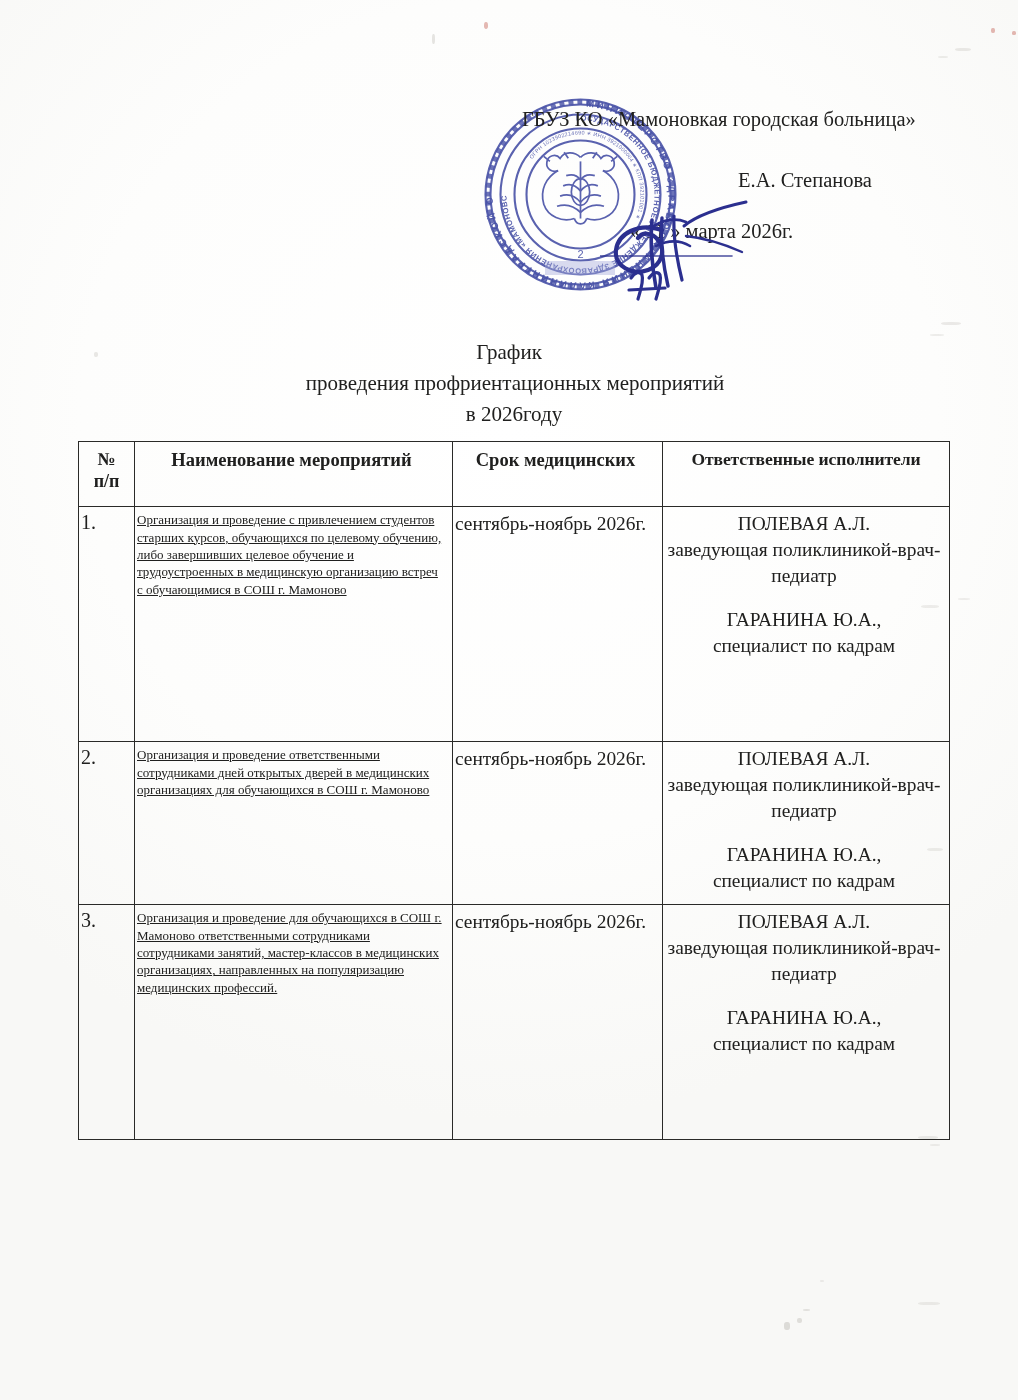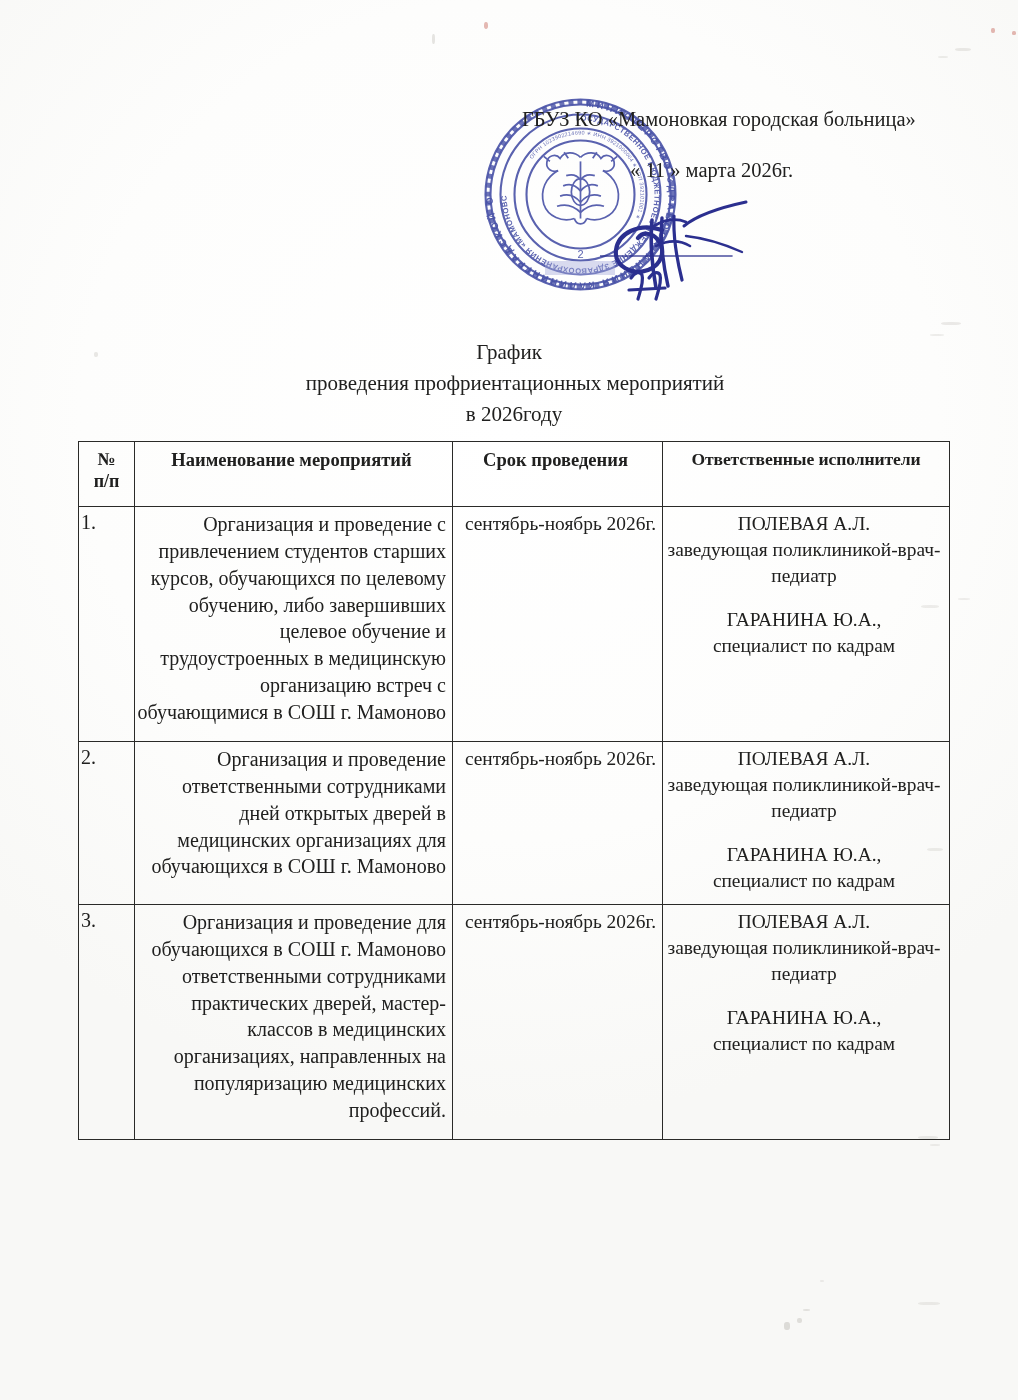--- a/index.html
+++ b/index.html
@@ -156,27 +156,28 @@
     margin-top: 14px;
   }
 
   td.cell-num {
     text-align: left;
     font-size: 20px;
     padding-left: 12px;
     padding-top: 6px;
   }
   td.cell-name {
-    text-align: right;
-    font-size: 20px;
+    text-align: left;
+    font-size: 13px;
     line-height: 1.34;
     padding-top: 6px;
+    text-decoration: underline;
   }
   td.cell-term {
-    text-align: right;
+    text-align: left;
     font-size: 19.4px;
     line-height: 1.34;
     padding-top: 6px;
   }
   td.cell-resp {
     text-align: center;
     font-size: 19.4px;
     line-height: 1.34;
     padding-top: 6px;
   }
@@ -257,20 +258,21 @@
         <path d="M-30,-30 l-6,-5 M30,-30 l6,-5"></path>
         <path d="M-12,-33 l-4,-6 M12,-33 l4,-6"></path>
       </g>
       <text x="102.5" y="166" text-anchor="middle" font-family="'Liberation Sans', sans-serif" font-size="11" fill="#3a44a0" opacity=".9">2</text>
       <rect x="67" y="169" width="70" height="14" fill="#9aa3d6" opacity=".42"></rect>
     </svg>
   </div>
 
   <div class="approval">
     <div class="ln ln-org">ГБУЗ КО «Мамоновкая городская больница»</div>
+    <div class="ln ln-name">Е.А. Степанова</div>
     <div class="ln ln-date">« 11 » марта 2026г.</div>
   </div>
 
   <div class="signature">
     <svg viewBox="0 0 215 105" xmlns="http://www.w3.org/2000/svg">
       <g fill="none" stroke="#2b2f8f" stroke-linecap="round" stroke-linejoin="round">
         <path d="M62,34 C38,26 18,38 16,54 C14,70 32,80 48,74 C62,69 66,54 58,44 C52,36 42,36 38,42" stroke-width="4.2"></path>
         <path d="M52,24 C50,46 52,70 56,92" stroke-width="3.6"></path>
         <path d="M62,22 C60,44 63,68 68,90" stroke-width="3.4"></path>
         <path d="M74,20 C73,42 77,64 82,84" stroke-width="3.2"></path>
@@ -305,21 +307,21 @@
         <col class="c-num">
           <col class="c-name">
           <col class="c-term">
           <col class="c-resp">
       </colgroup>
       <thead>
         <tr>
           <th class="th-num nowrapish">№
 п/п</th>
           <th>Наименование мероприятий</th>
-          <th>Срок проведения</th>
+          <th>Срок медицинских</th>
           <th class="th-resp">Ответственные исполнители</th>
         </tr>
       </thead>
       <tbody>
 
         <tr class="row-1">
           <td class="cell-num">1.</td>
           <td class="cell-name">Организация и проведение с привлечением студентов старших курсов, обучающихся по целевому обучению, либо завершивших целевое обучение и трудоустроенных в медицинскую организацию встреч с обучающимися в СОШ г. Мамоново</td>
           <td class="cell-term">сентябрь-ноябрь 2026г.</td>
           <td class="cell-resp">
@@ -339,21 +341,21 @@
             <div>ПОЛЕВАЯ А.Л.</div>
             <div>заведующая поликлиникой-врач-педиатр</div>
             <div class="resp-gap"></div>
             <div>ГАРАНИНА Ю.А.,</div>
             <div>специалист по кадрам</div>
           </td>
         </tr>
 
         <tr class="row-3">
           <td class="cell-num">3.</td>
-          <td class="cell-name">Организация и проведение для обучающихся в СОШ г. Мамоново ответственными сотрудниками практических дверей, мастер-классов в медицинских организациях, направленных на популяризацию медицинских профессий.</td>
+          <td class="cell-name">Организация и проведение для обучающихся в СОШ г. Мамоново ответственными сотрудниками сотрудниками занятий, мастер-классов в медицинских организациях, направленных на популяризацию медицинских профессий.</td>
           <td class="cell-term">сентябрь-ноябрь 2026г.</td>
           <td class="cell-resp">
             <div>ПОЛЕВАЯ А.Л.</div>
             <div>заведующая поликлиникой-врач-педиатр</div>
             <div class="resp-gap"></div>
             <div>ГАРАНИНА Ю.А.,</div>
             <div>специалист по кадрам</div>
           </td>
         </tr>
 

